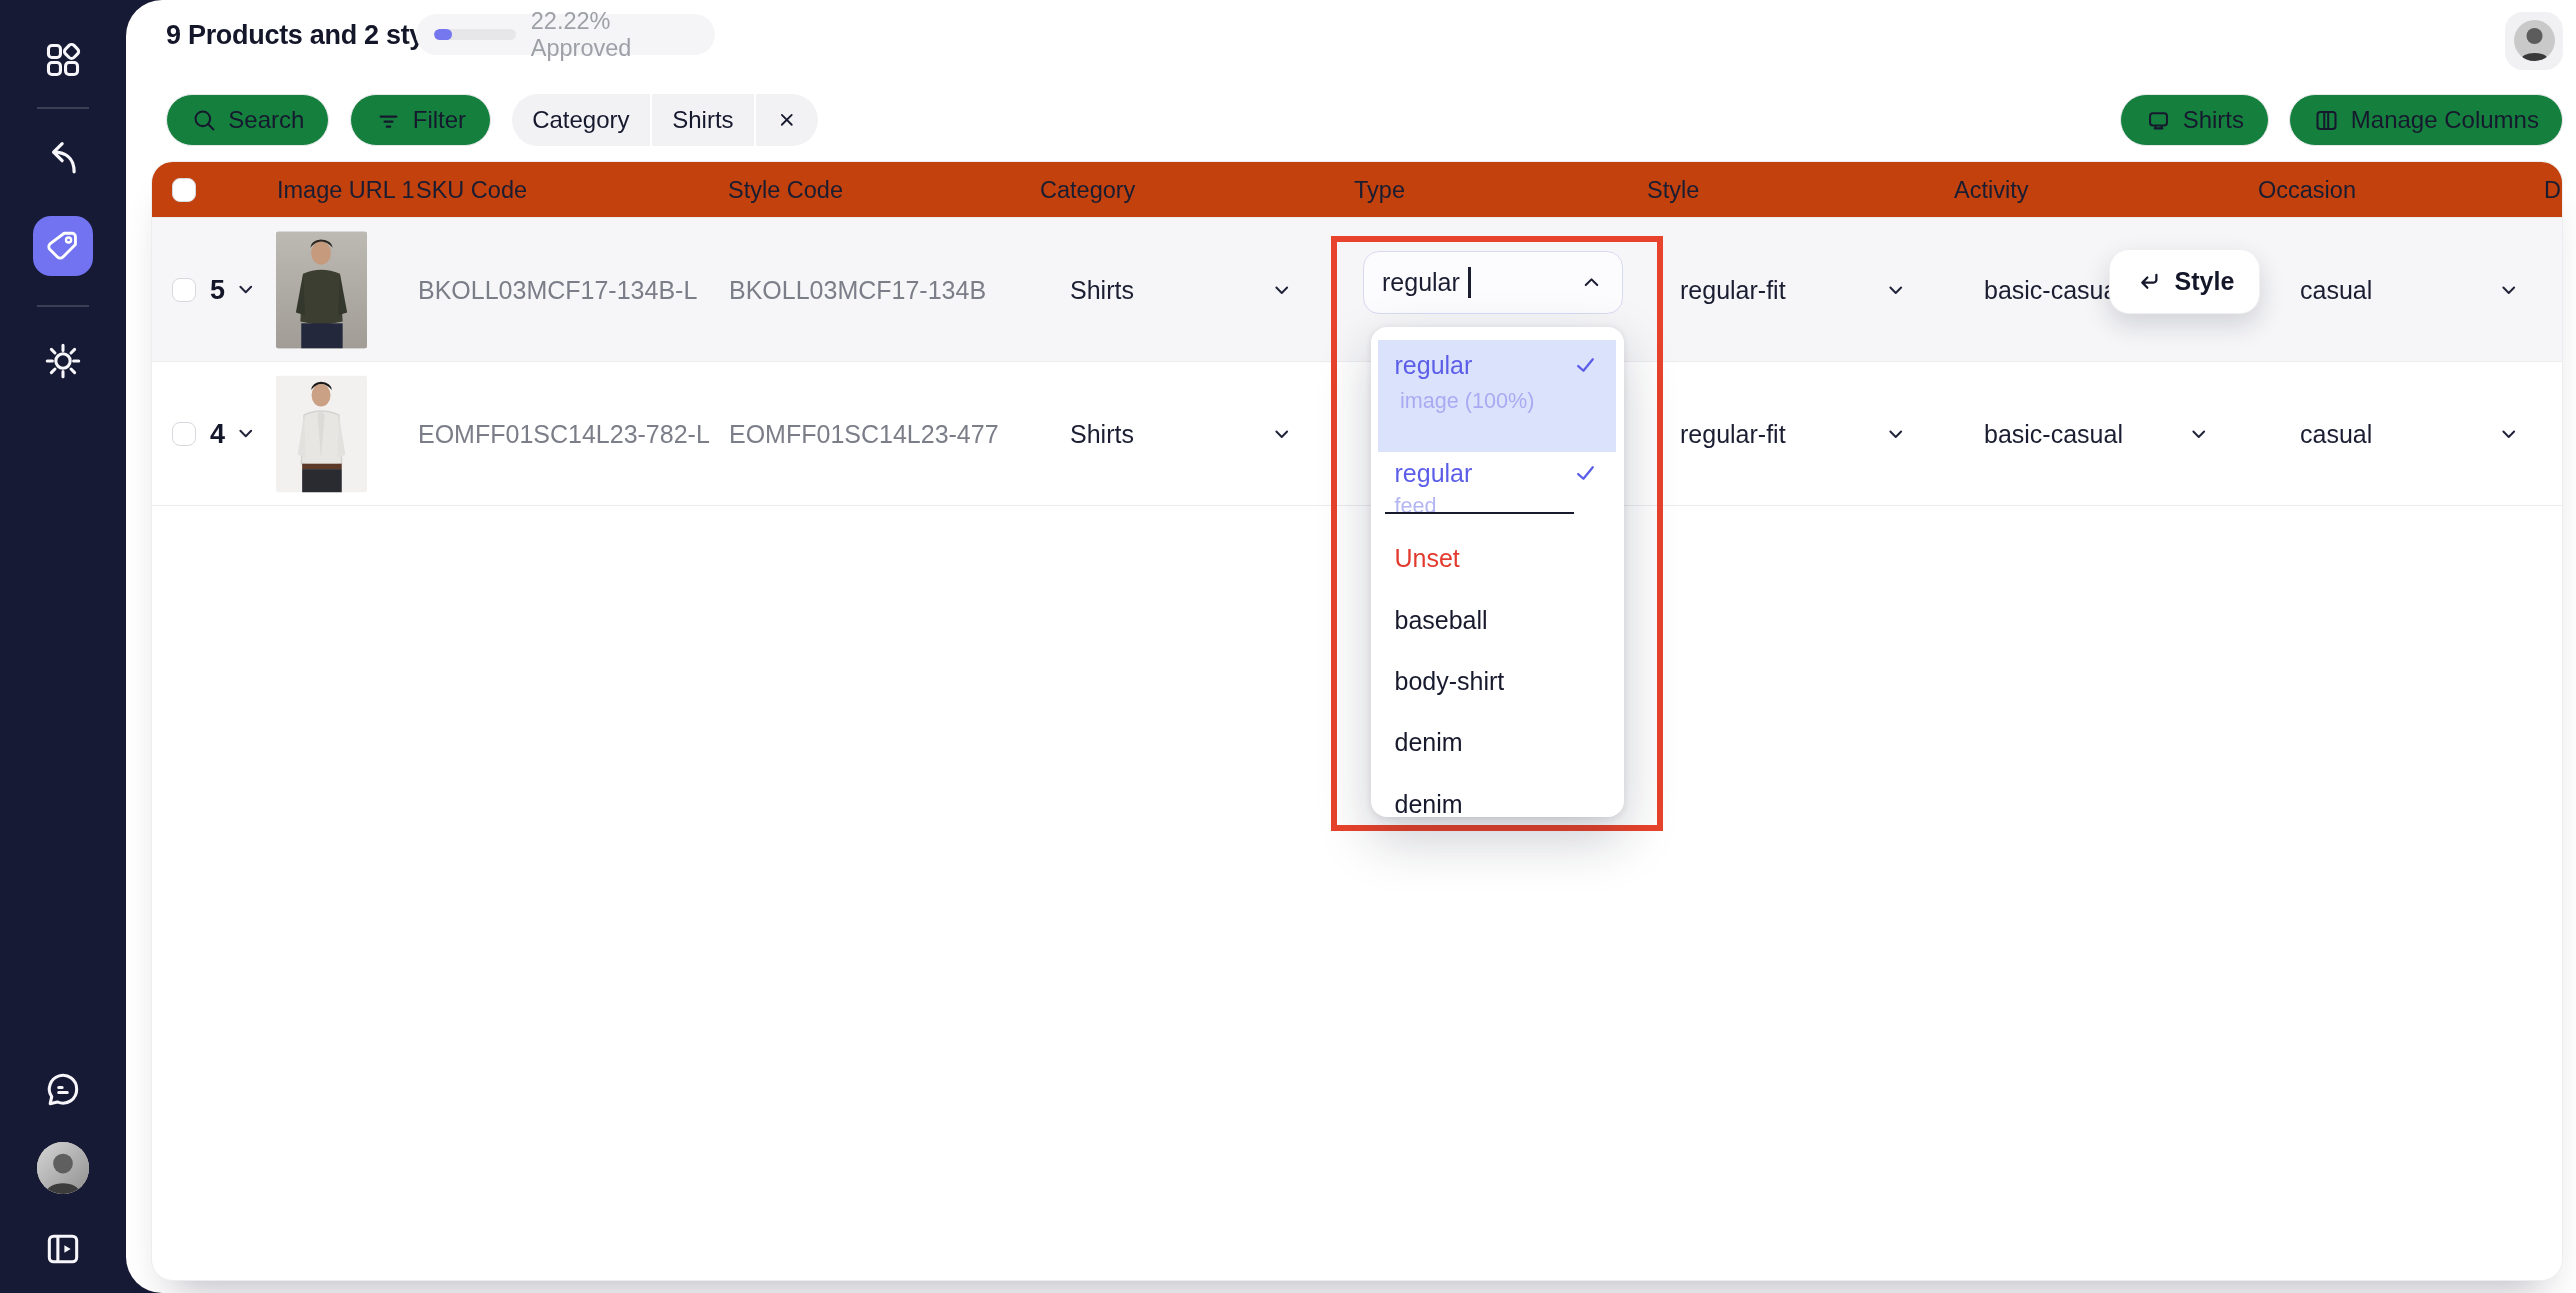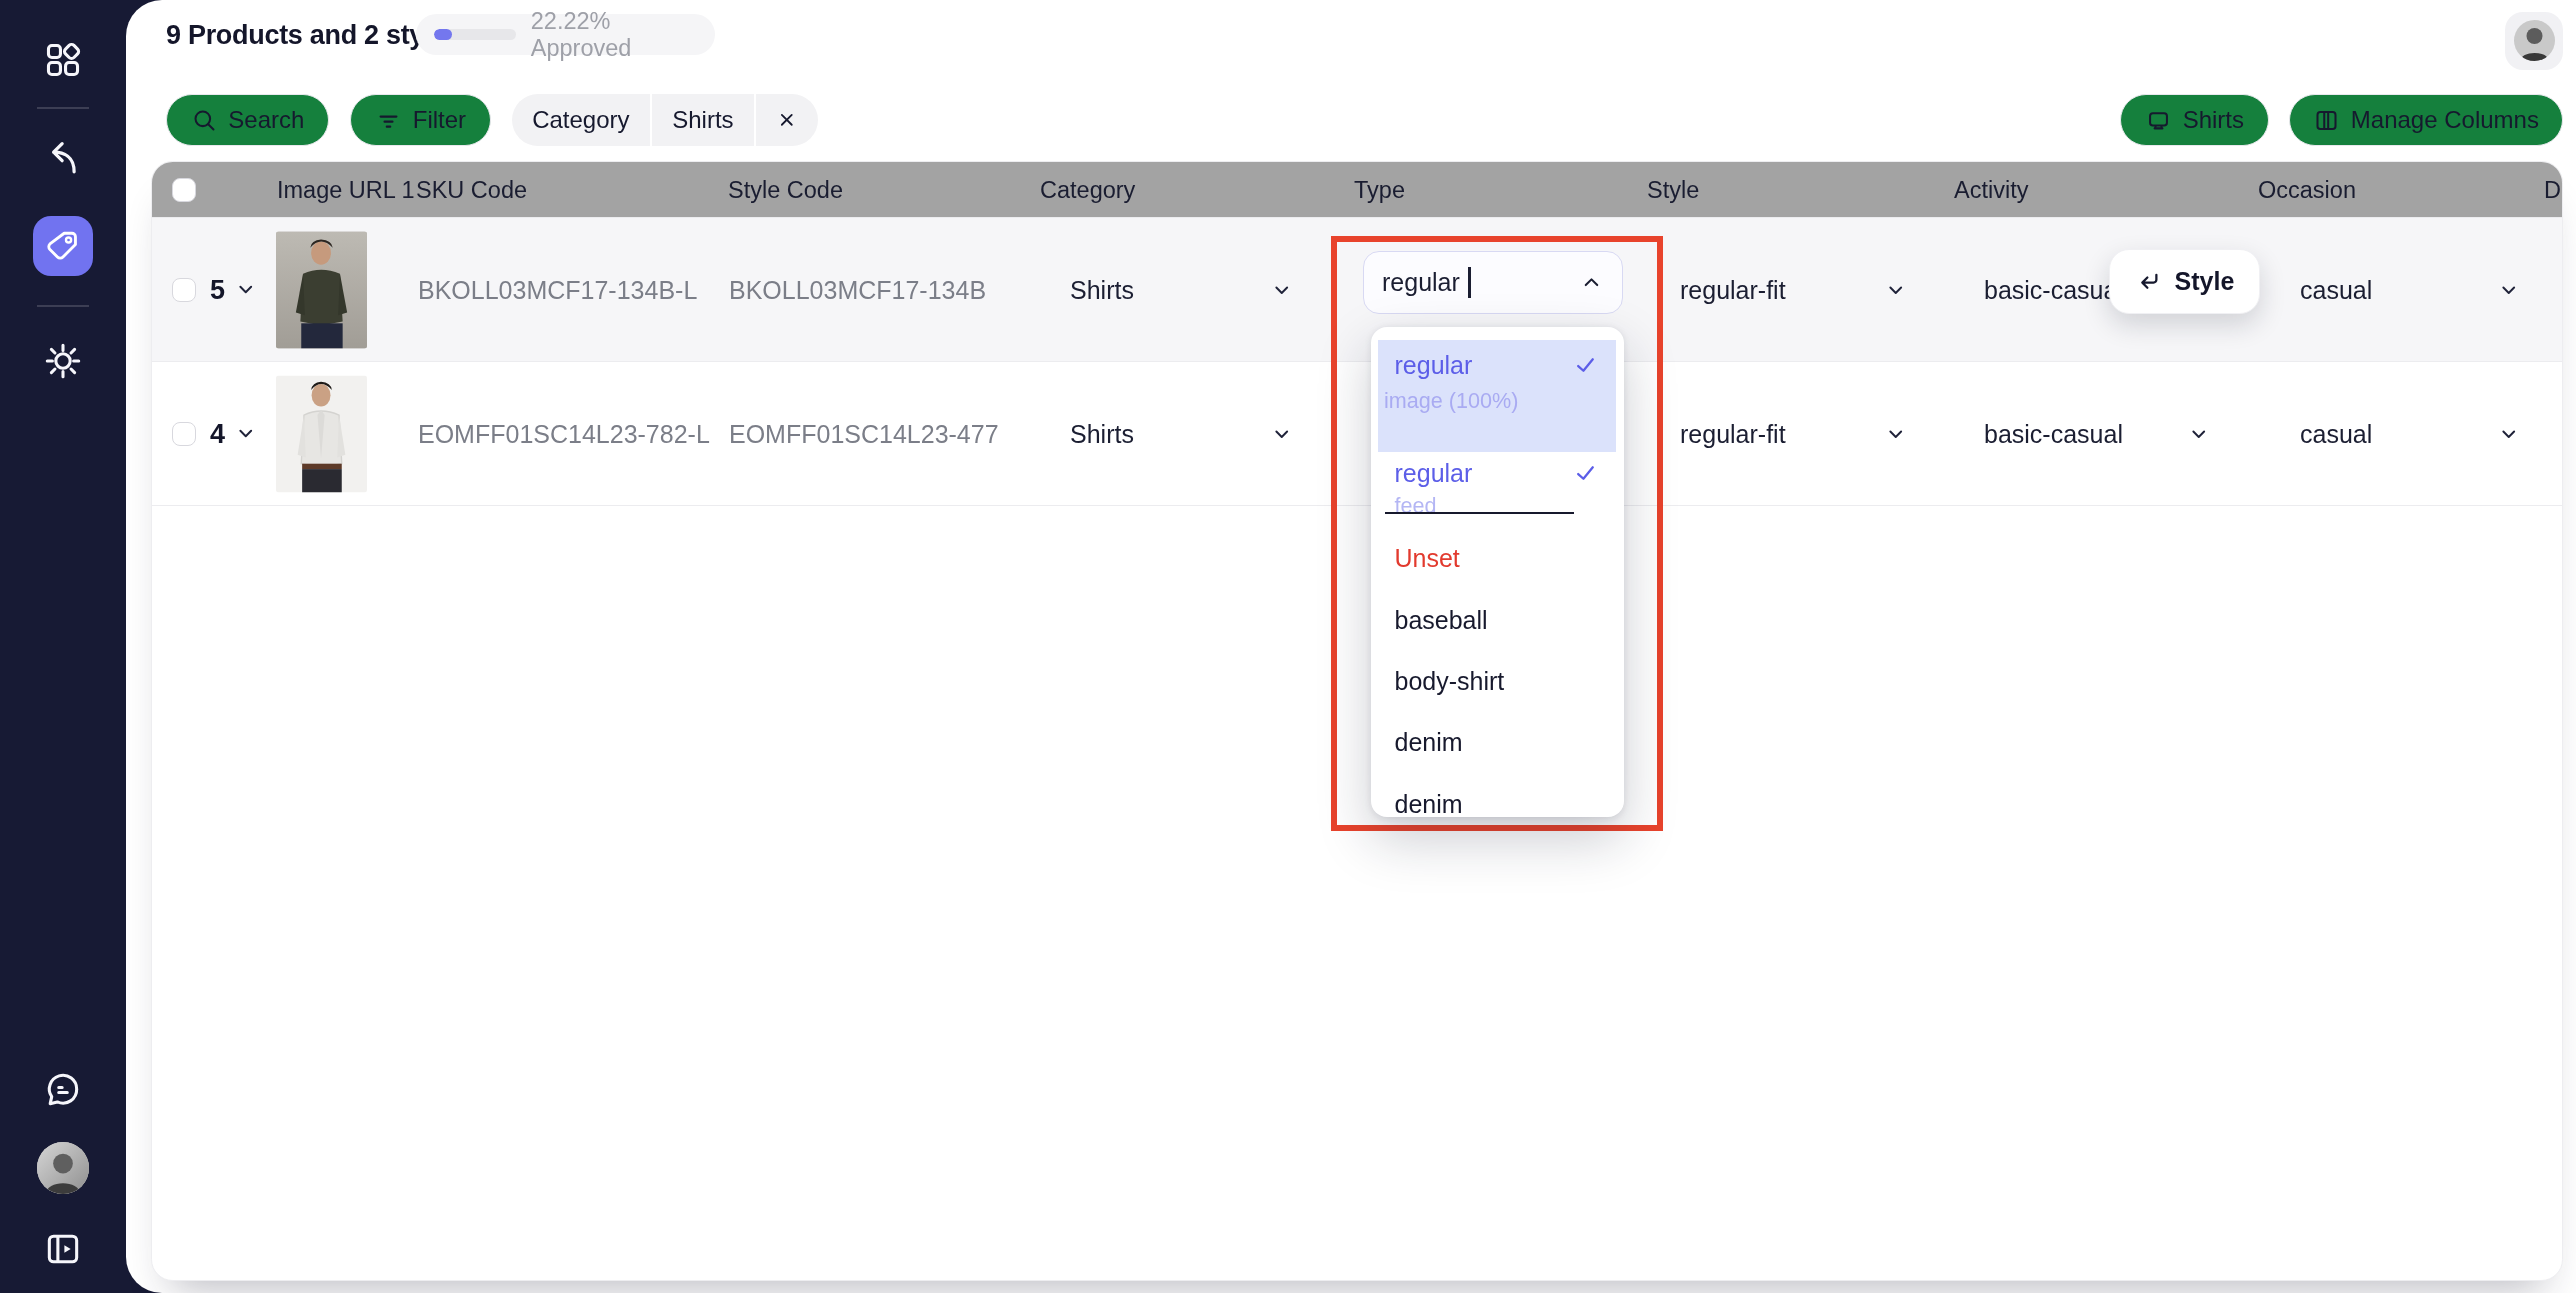--- a/index.html
+++ b/index.html
@@ -34,21 +34,21 @@
   .filterbar { position:absolute; left:40px; top:94px; display:flex; gap:21.6px; height:52px; }
   .filterbar-right { position:absolute; right:12.6px; top:94px; display:flex; gap:20px; height:52px; }
   .pill-line { display:inline-flex; align-items:center; gap:10.8px; height:52px; padding:0 23.5px; border-radius:26px; background:#15803d; border:1.8px solid #e8e8ed; color:#16192e; font-size:24px; font-weight:500; }
   .pill-line svg { width:27px; height:27px; }
   .chip { display:inline-flex; height:52px; border-radius:26px; overflow:hidden; gap:2.7px; background:#fff; }
   .chip > span { display:inline-flex; align-items:center; background:#f2f2f4; padding:0 20px; font-size:24px; color:#16192e; font-weight:500; }
   .chip .chip-x svg { width:21.6px; height:21.6px; }
 
   
   .card { position:absolute; left:25px; right:13.5px; top:161px; height:1120px; background:#fff; border:0.9px solid #ededf0; border-radius:21.6px; box-shadow:0 27px 41px -20px rgba(25,28,50,.30); overflow:hidden; }
-  .thead { position:relative; height:56px; background:#a3a3a3; border-bottom:0.9px solid #ececef; }
+  .thead { position:relative; height:56px; background:#c2410c; border-bottom:0.9px solid #ececef; }
   .th { position:absolute; top:50%; transform:translateY(-50%); font-size:23.5px; color:#1a1d31; font-weight:500; white-space:nowrap; }
   .trow { position:relative; height:144px; border-bottom:0.9px solid #ececef; background:#fff; }
   .trow.active { background:#f6f6f8; }
   .cell { position:absolute; top:50%; transform:translateY(-50%); font-size:25px; color:#1b1e32; white-space:nowrap; }
   .cell.muted { color:#7b7e88; }
   .cell.flexc { display:flex; align-items:center; gap:9px; }
   .rownum { font-size:27px; font-weight:bold; color:#14162a; }
   .chev { width:23.5px; height:23.5px; color:#20233a; }
   .checkbox { position:absolute; left:20px; top:50%; transform:translateY(-50%); width:24px; height:24px; border-radius:8px; border:1.8px solid #d8d8de; background:#fff; }
   .prod-img { position:absolute; left:124px; top:50%; transform:translateY(-50%); width:91px; height:117px; border-radius:2.7px; overflow:hidden; }
@@ -394,21 +394,21 @@
     <span class="up">
         <svg width="25" height="25" viewBox="0 0 28 28">
           <use href="#i-chev-up"></use>
         </svg>
       </span>
   </div>
 
   <div class="dropdown">
     <div class="opt-hl"></div>
     <div class="opt-title indigo" style="left:23.5px; top:23.5px">regular</div>
-    <div class="opt-sub" style="left:13px; top:61px">image (100%)</div>
+    <div class="opt-sub" style="left:29px; top:61px">image (100%)</div>
     <div class="opt-check" style="left:202px; top:25px">
         <svg width="25" height="25" viewBox="0 0 28 28">
           <use href="#i-check"></use>
         </svg>
       </div>
 
     <div class="opt-title indigo" style="left:23.5px; top:132px">regular</div>
     <div class="opt-check" style="left:202px; top:133px">
         <svg width="25" height="25" viewBox="0 0 28 28">
           <use href="#i-check"></use>

